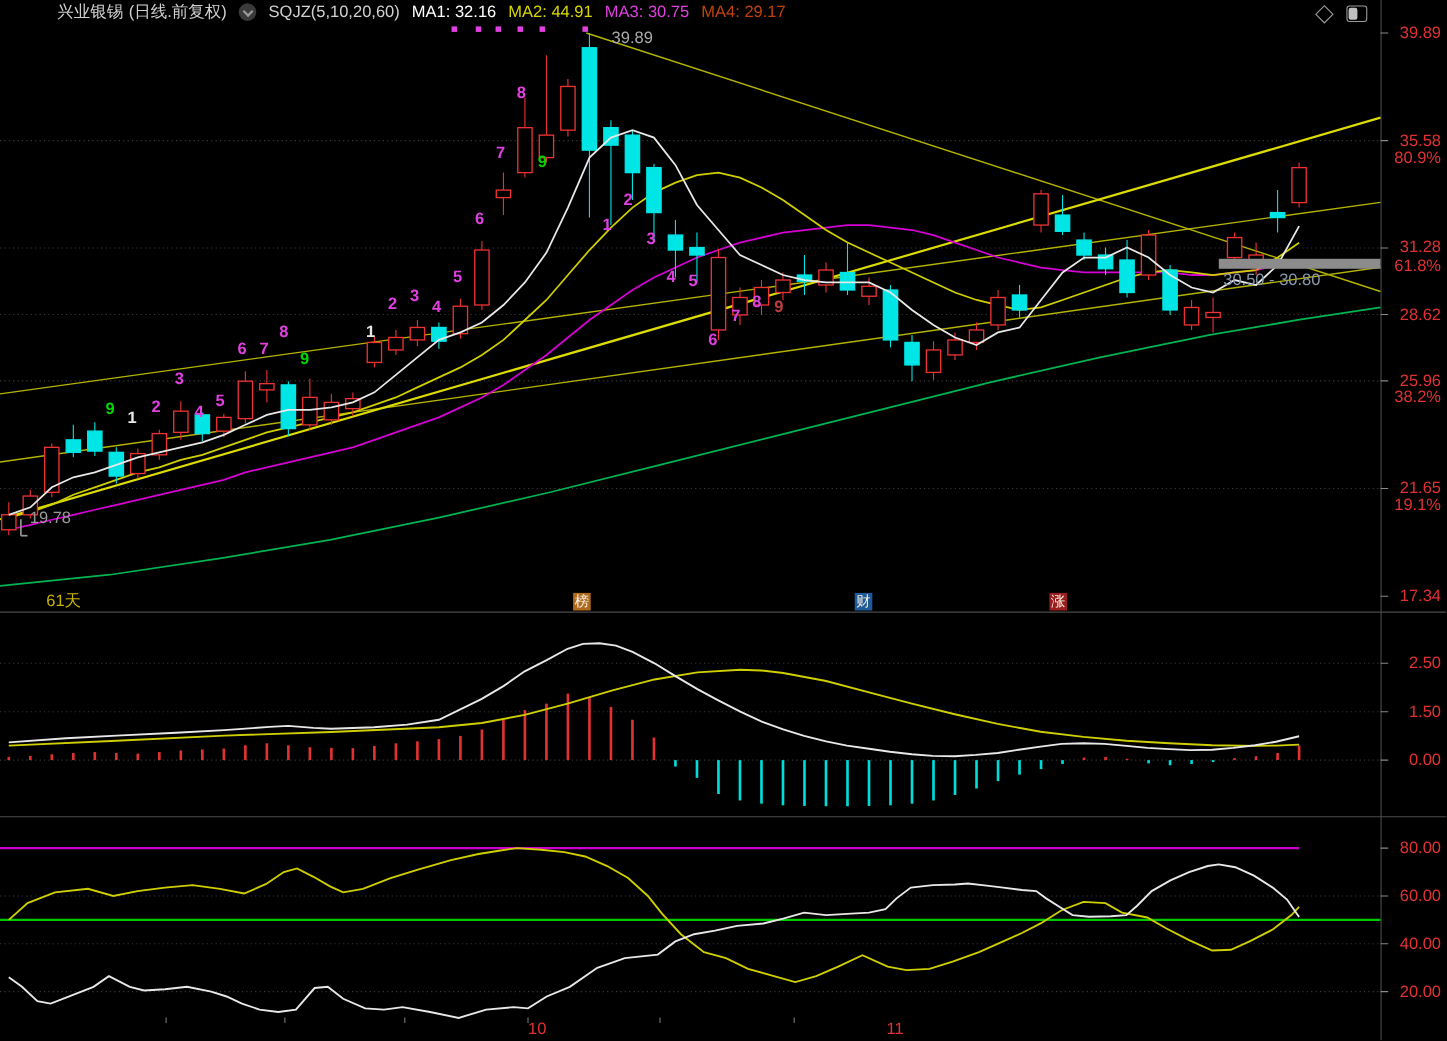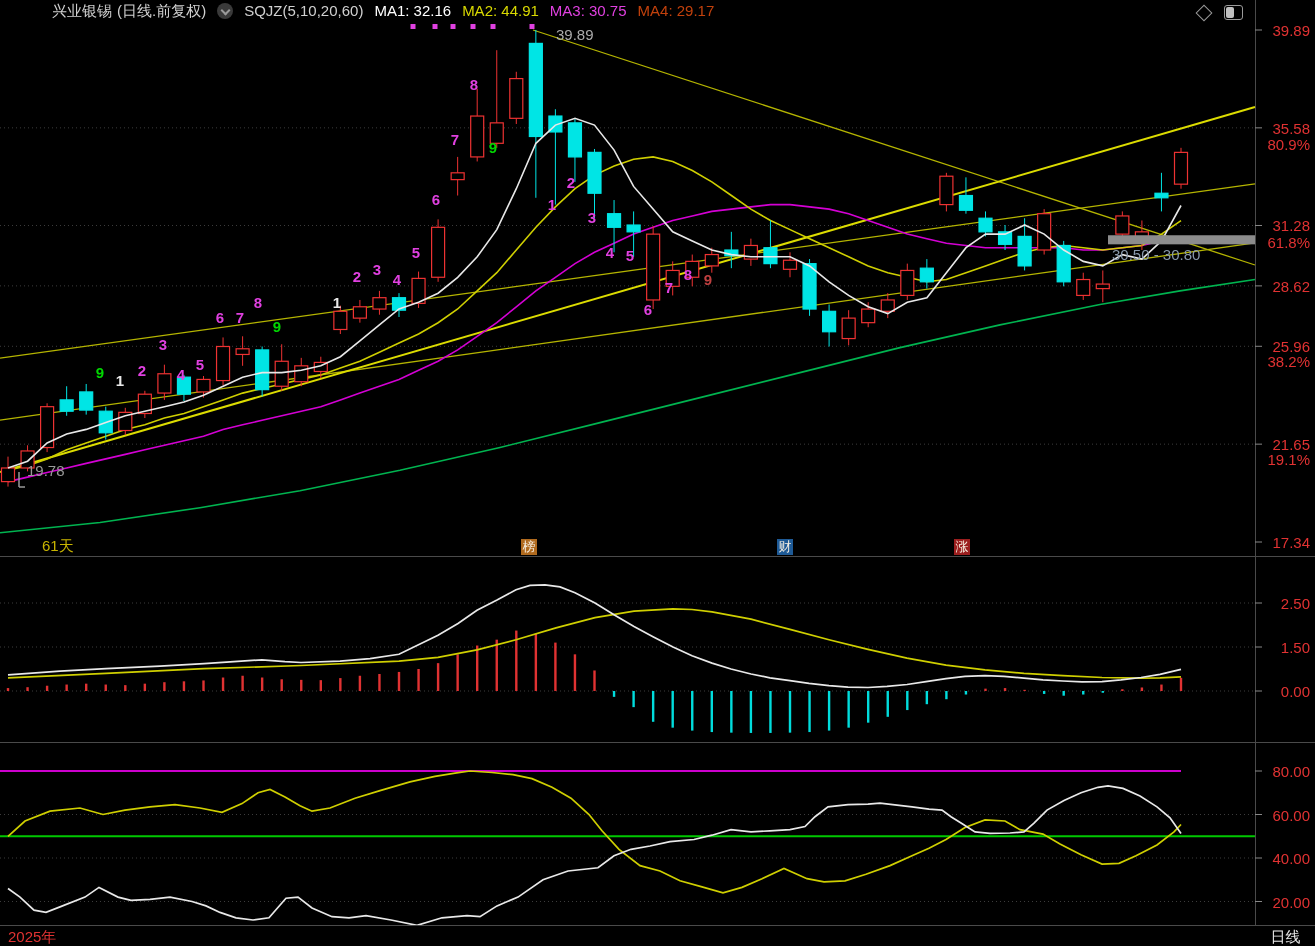--- a/index.html
+++ b/index.html
@@ -346,17 +346,13 @@
       <div class="free-label" style="left: 27px; top: 462px; color: rgb(153, 153, 153);">19.78</div>
       <div class="free-label" style="left: 2px; top: 537px; color: rgb(200, 180, 0); margin-left: 40px;">61天</div>
       <div class="free-label" style="left: 1112px; top: 246.336px; color: rgb(136, 152, 170);">30.50 - 30.80</div>
       <div class="tag" style="left: 521px; top: 539px; background: rgb(176, 106, 30);">榜</div>
       <div class="tag" style="left: 777px; top: 539px; background: rgb(30, 90, 150);">财</div>
       <div class="tag" style="left: 954px; top: 539px; background: rgb(155, 30, 30);">涨</div>
       <div class="free-label" style="left: 480px; top: 927px; color: rgb(224, 50, 50); position: absolute;">10</div>
       <div class="free-label" style="left: 806px; top: 927px; color: rgb(224, 50, 50); position: absolute;">11</div>
     </div>
 
-  <div class="xaxis">
-    <span class="xl" id="year-label" style="left: 8px;">2025年</span>
-    <span class="period">日线</span>
-  </div>
 </div>
 
 </body></html>

